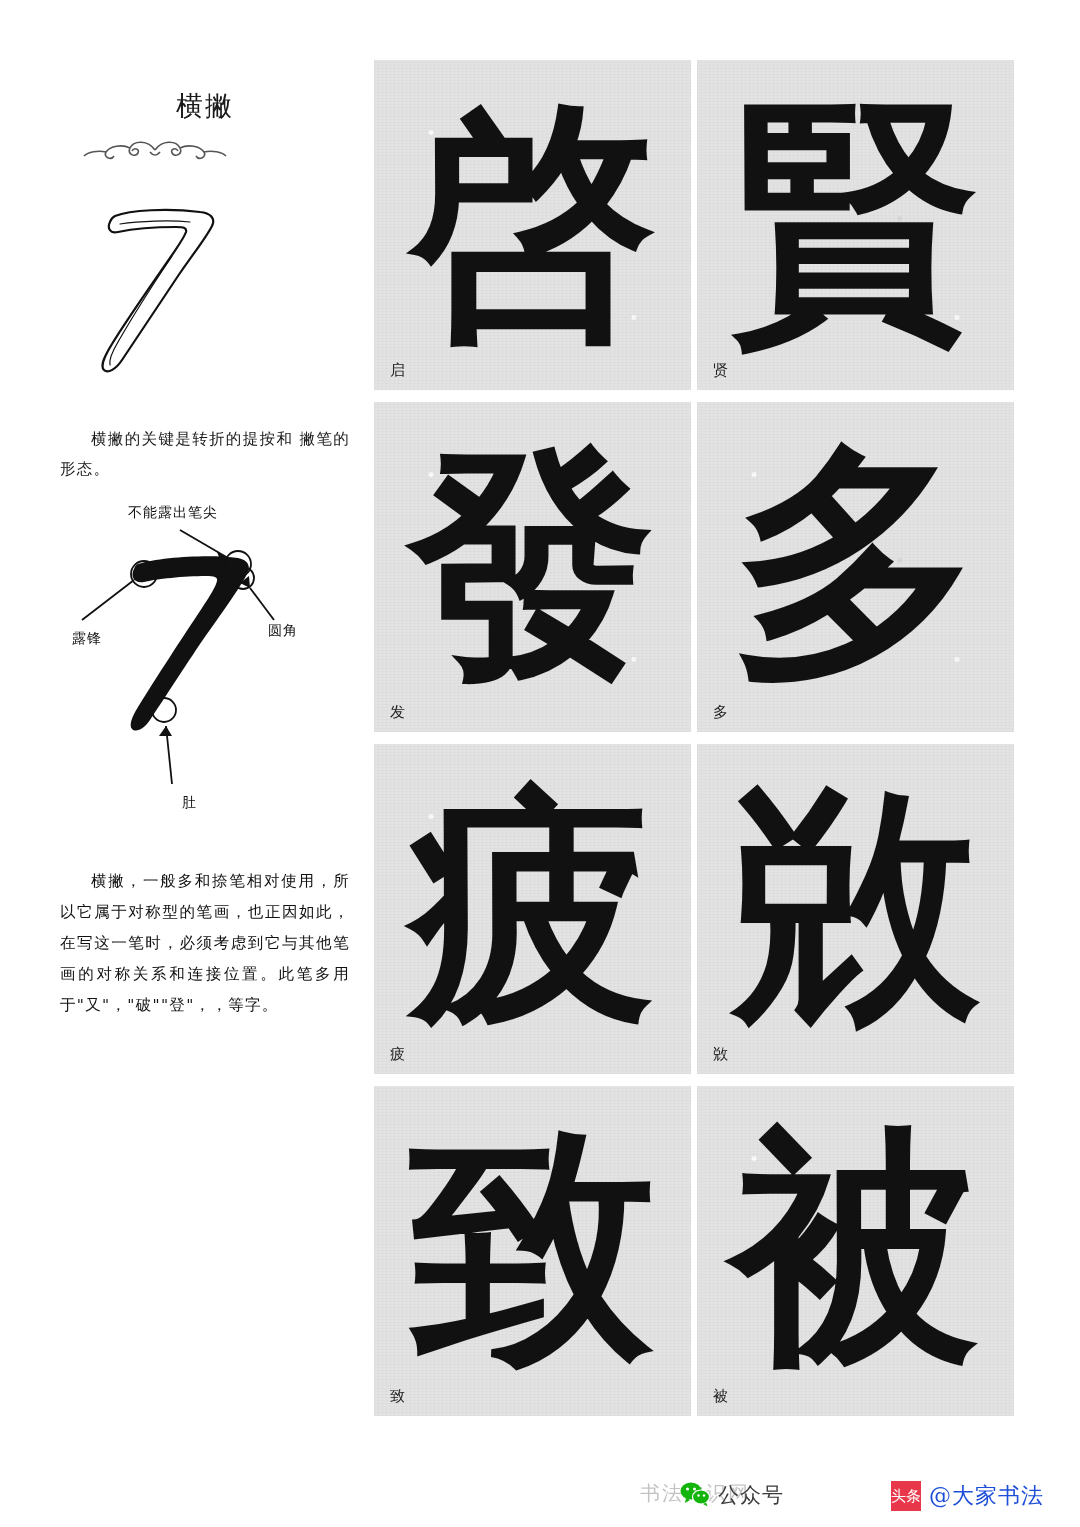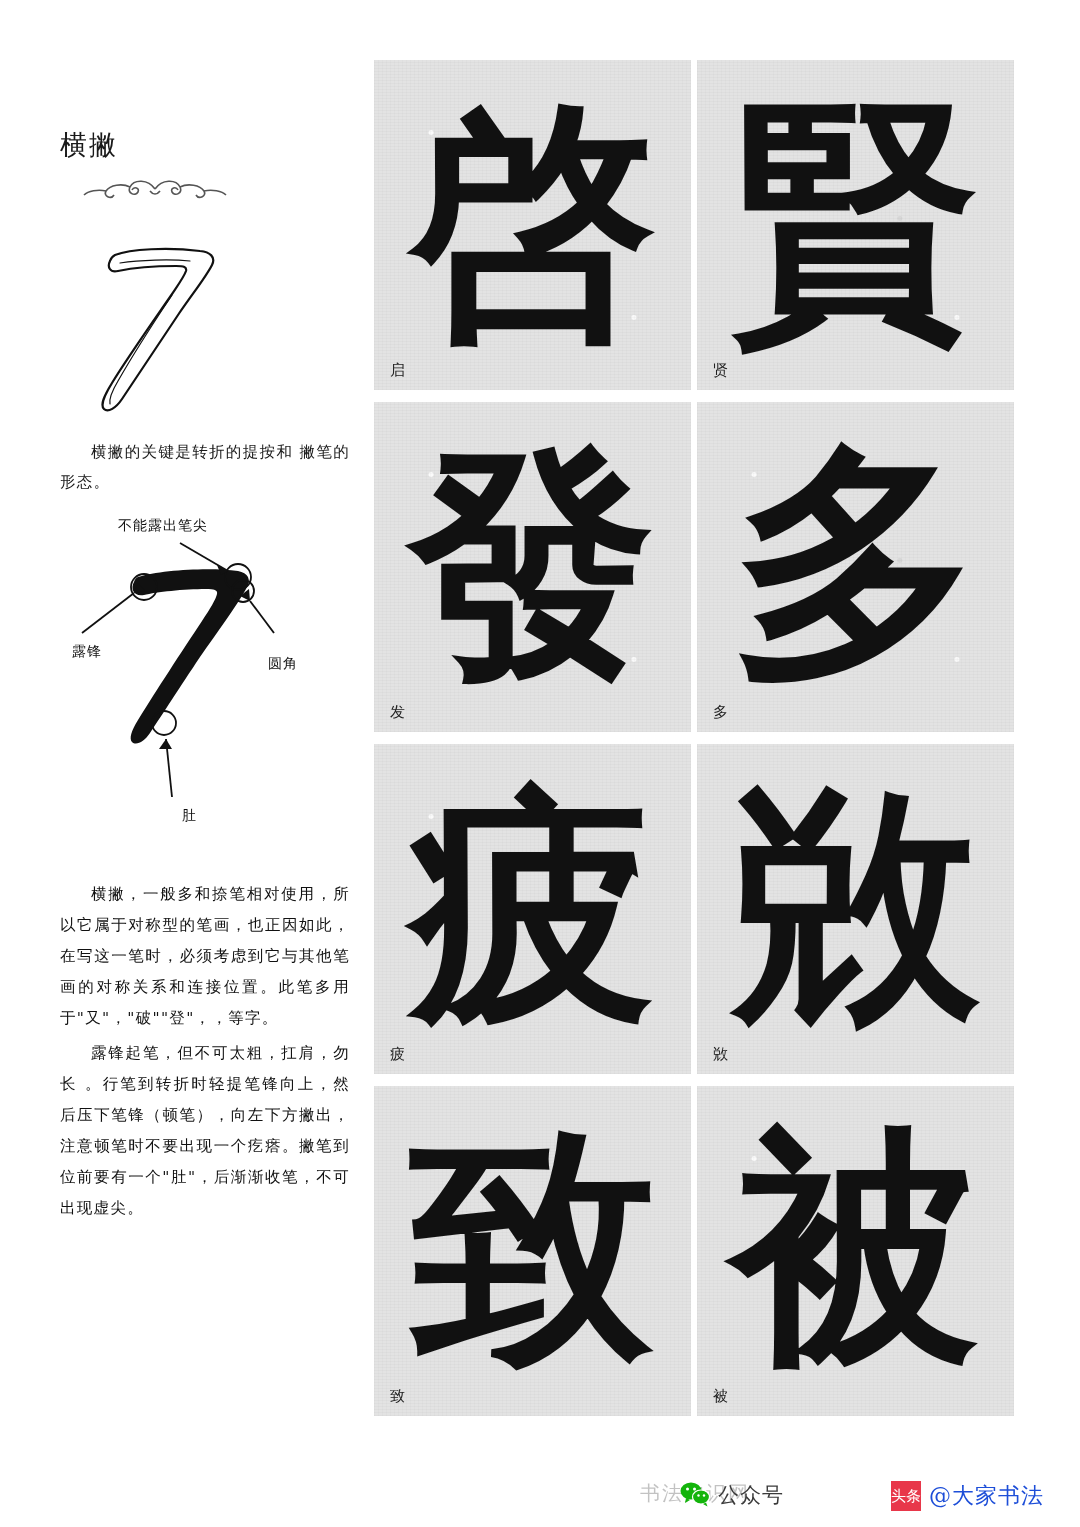--- a/index.html
+++ b/index.html
@@ -26,26 +26,26 @@
   
   .left-col {
     position: absolute;
     left: 60px;
     top: 60px;
     width: 290px;
     height: 1380px;
   }
 
   .section-title {
-    text-align: left;
+    text-align: center;
     font-size: 27px;
     letter-spacing: 2px;
     font-family: "DejaVu Serif", serif;
     color: #1a1a1a;
-    margin-top: 67px;
+    margin-top: 28px;
   }
 
   .ornament {
     margin: 10px auto 0 auto;
     width: 190px;
     height: 34px;
     color: #555;
   }
 
   
@@ -54,42 +54,43 @@
     width: 210px;
     height: 200px;
   }
 
   .caption-para {
     font-size: 15.5px;
     line-height: 30px;
     letter-spacing: 1.2px;
     text-align: justify;
     color: #1a1a1a;
+    margin-top: 26px;
     text-indent: 2em;
     font-family: "DejaVu Serif", serif;
   }
 
   
   .annotated {
     position: relative;
     margin-top: 18px;
     width: 290px;
     height: 330px;
   }
   .anno-label {
     position: absolute;
     font-size: 14px;
     letter-spacing: 1px;
     color: #111;
     font-family: "DejaVu Serif", serif;
     white-space: nowrap;
   }
-  .anno-top    { left: 58px;  top: 2px; }
+  .anno-top    { left: 68px;  top: 2px; }
   .anno-left   { left: 12px;   top: 128px; }
-  .anno-right  { left: 208px; top: 140px; }
+  .anno-right  { left: 208px; top: 120px; }
   .anno-bottom { left: 122px; top: 292px; }
 
   .body-para {
     font-size: 15.5px;
     line-height: 31px;
     letter-spacing: 1.3px;
     text-align: justify;
     color: #111;
     text-indent: 2em;
     font-family: "DejaVu Serif", serif;
@@ -286,21 +287,20 @@
         </g>
       </svg>
       <div class="anno-label anno-top">不能露出笔尖</div>
       <div class="anno-label anno-left">露锋</div>
       <div class="anno-label anno-right">圆角</div>
       <div class="anno-label anno-bottom">肚</div>
     </div>
 
     <div class="para-block">
       <p class="body-para">横撇，一般多和捺笔相对使用，所以它属于对称型的笔画，也正因如此，在写这一笔时，必须考虑到它与其他笔画的对称关系和连接位置。此笔多用于"又"，"破""登"，，等字。</p>
-      <p class="body-para">露锋起笔，但不可太粗，扛肩，勿长 。行笔到转折时轻提笔锋向上，然后压下笔锋（顿笔），向左下方撇出，注意顿笔时不要出现一个疙瘩。撇笔到位前要有一个"肚"，后渐渐收笔，不可出现虚尖。</p>
     </div>
   </div>
 
   <div class="grid">
 
     <div class="grid-row">
       <div class="cell">
         <div class="glyph">啓</div>
         <div class="cell-label">启</div>
       </div>

